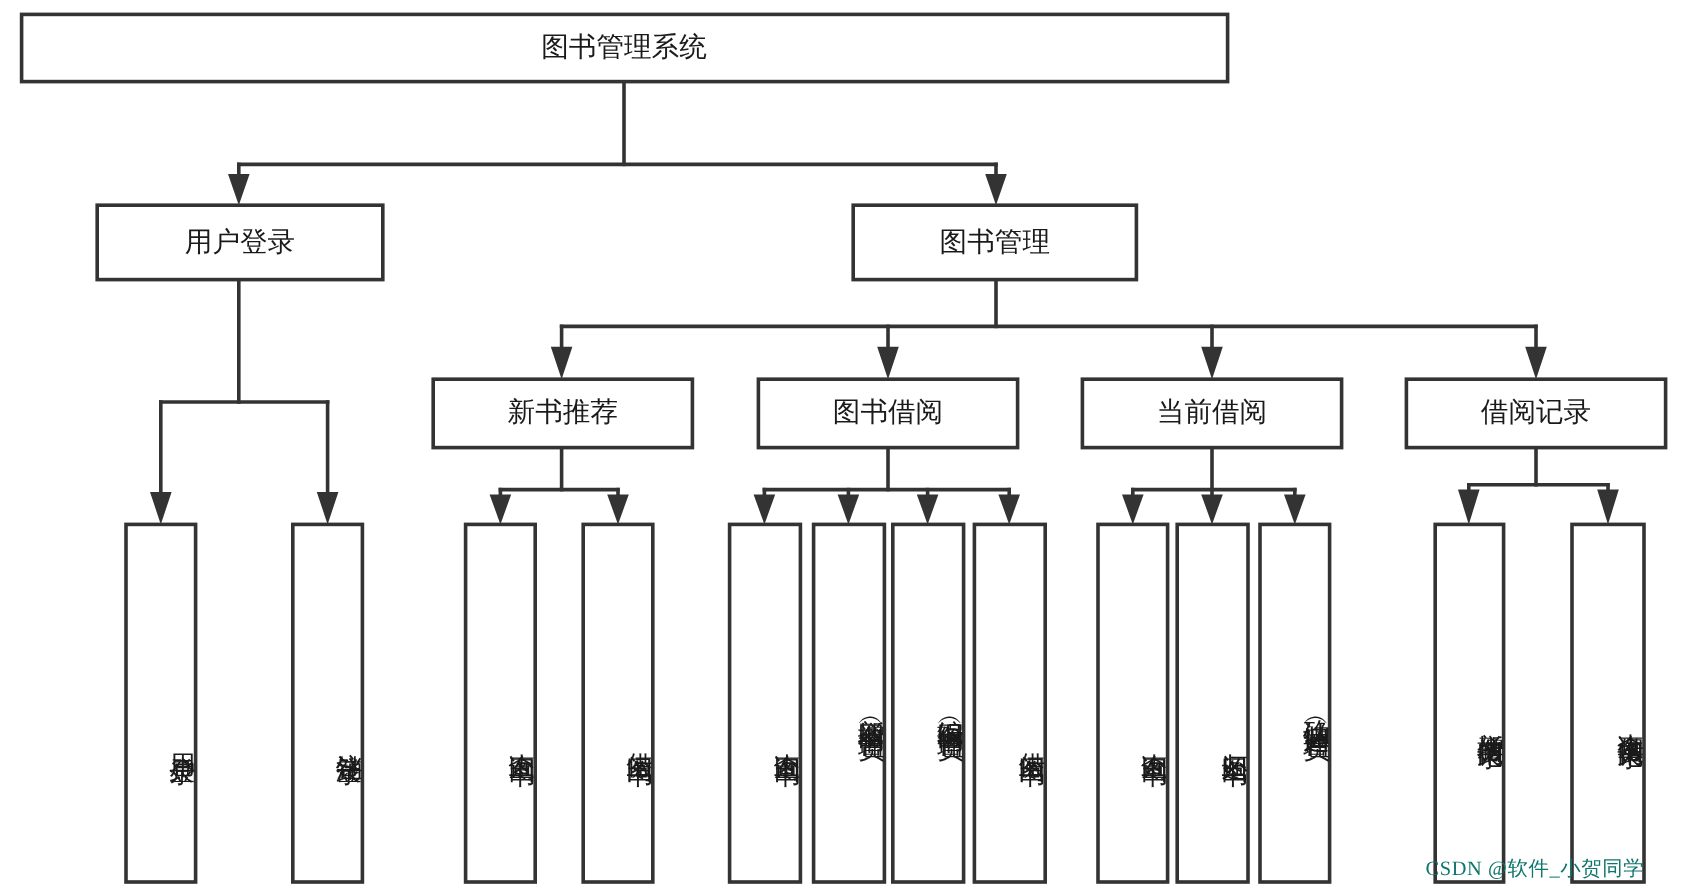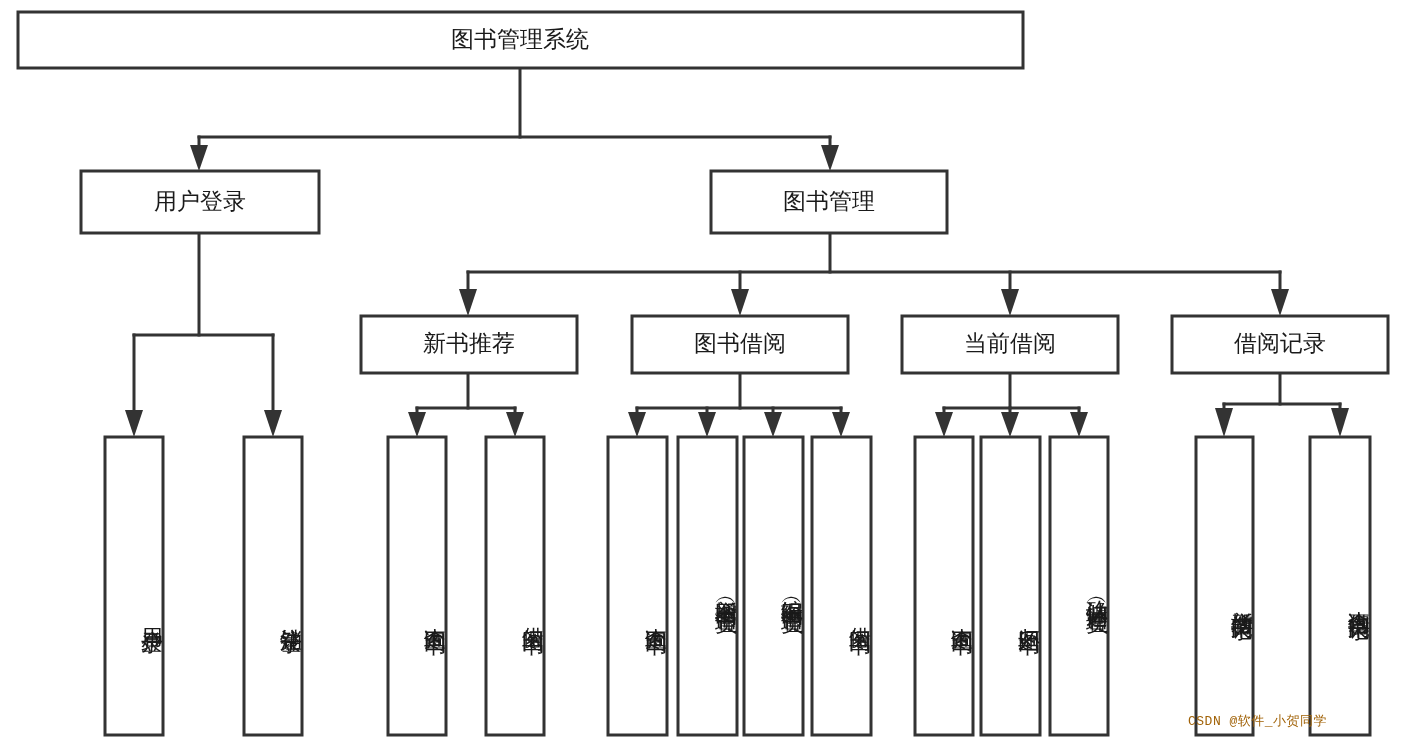--- a/index.html
+++ b/index.html
@@ -60,23 +60,23 @@
     letter-spacing: 2px;
     line-height: 1;
     display: flex;
     align-items: flex-start;
     justify-content: center;
     pointer-events: none;
     text-align: center;
   }
   .watermark {
     position: absolute;
-    font-family: Liberation Mono, monospace;
-    font-size: 13px;
-    color: #a16207;
+    font-family: Liberation Serif, serif;
+    font-size: 17px;
+    color: #0f766e;
     white-space: nowrap;
     left: 1188px;
     top: 712px;
     letter-spacing: 0.5px;
   }
 </style>
 </head>
 <body>
 
 <div id="diagram-root">

